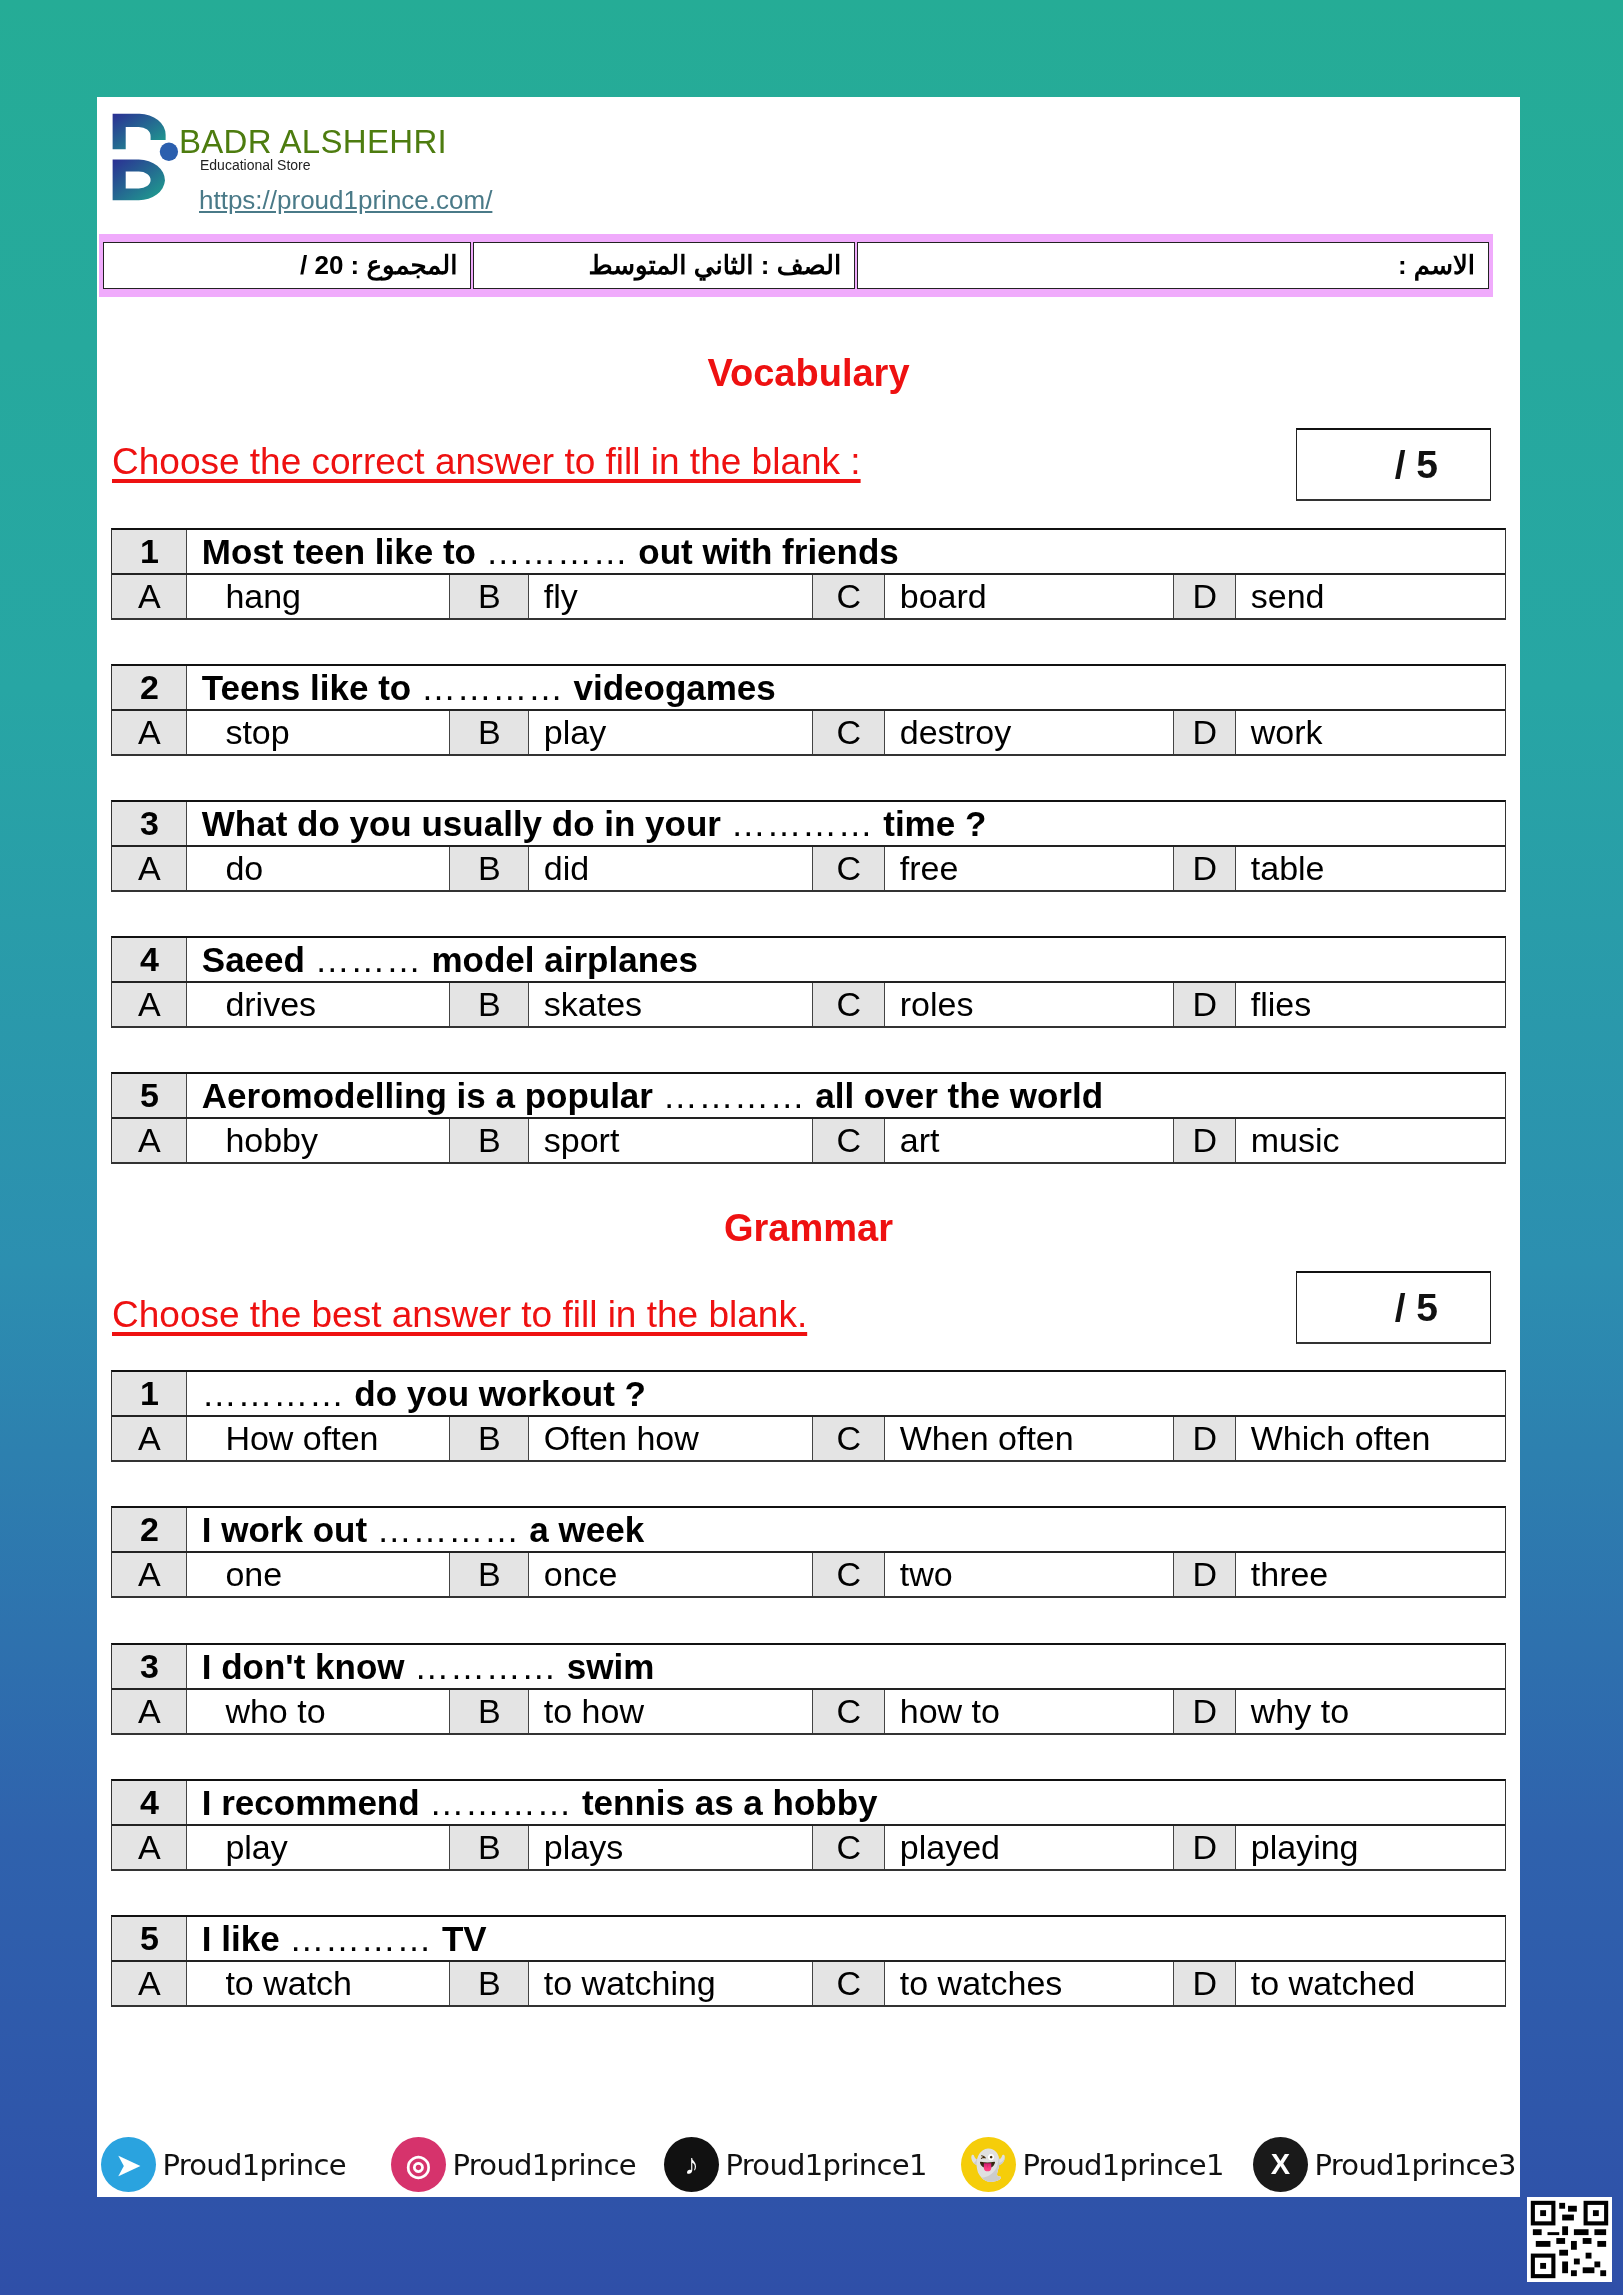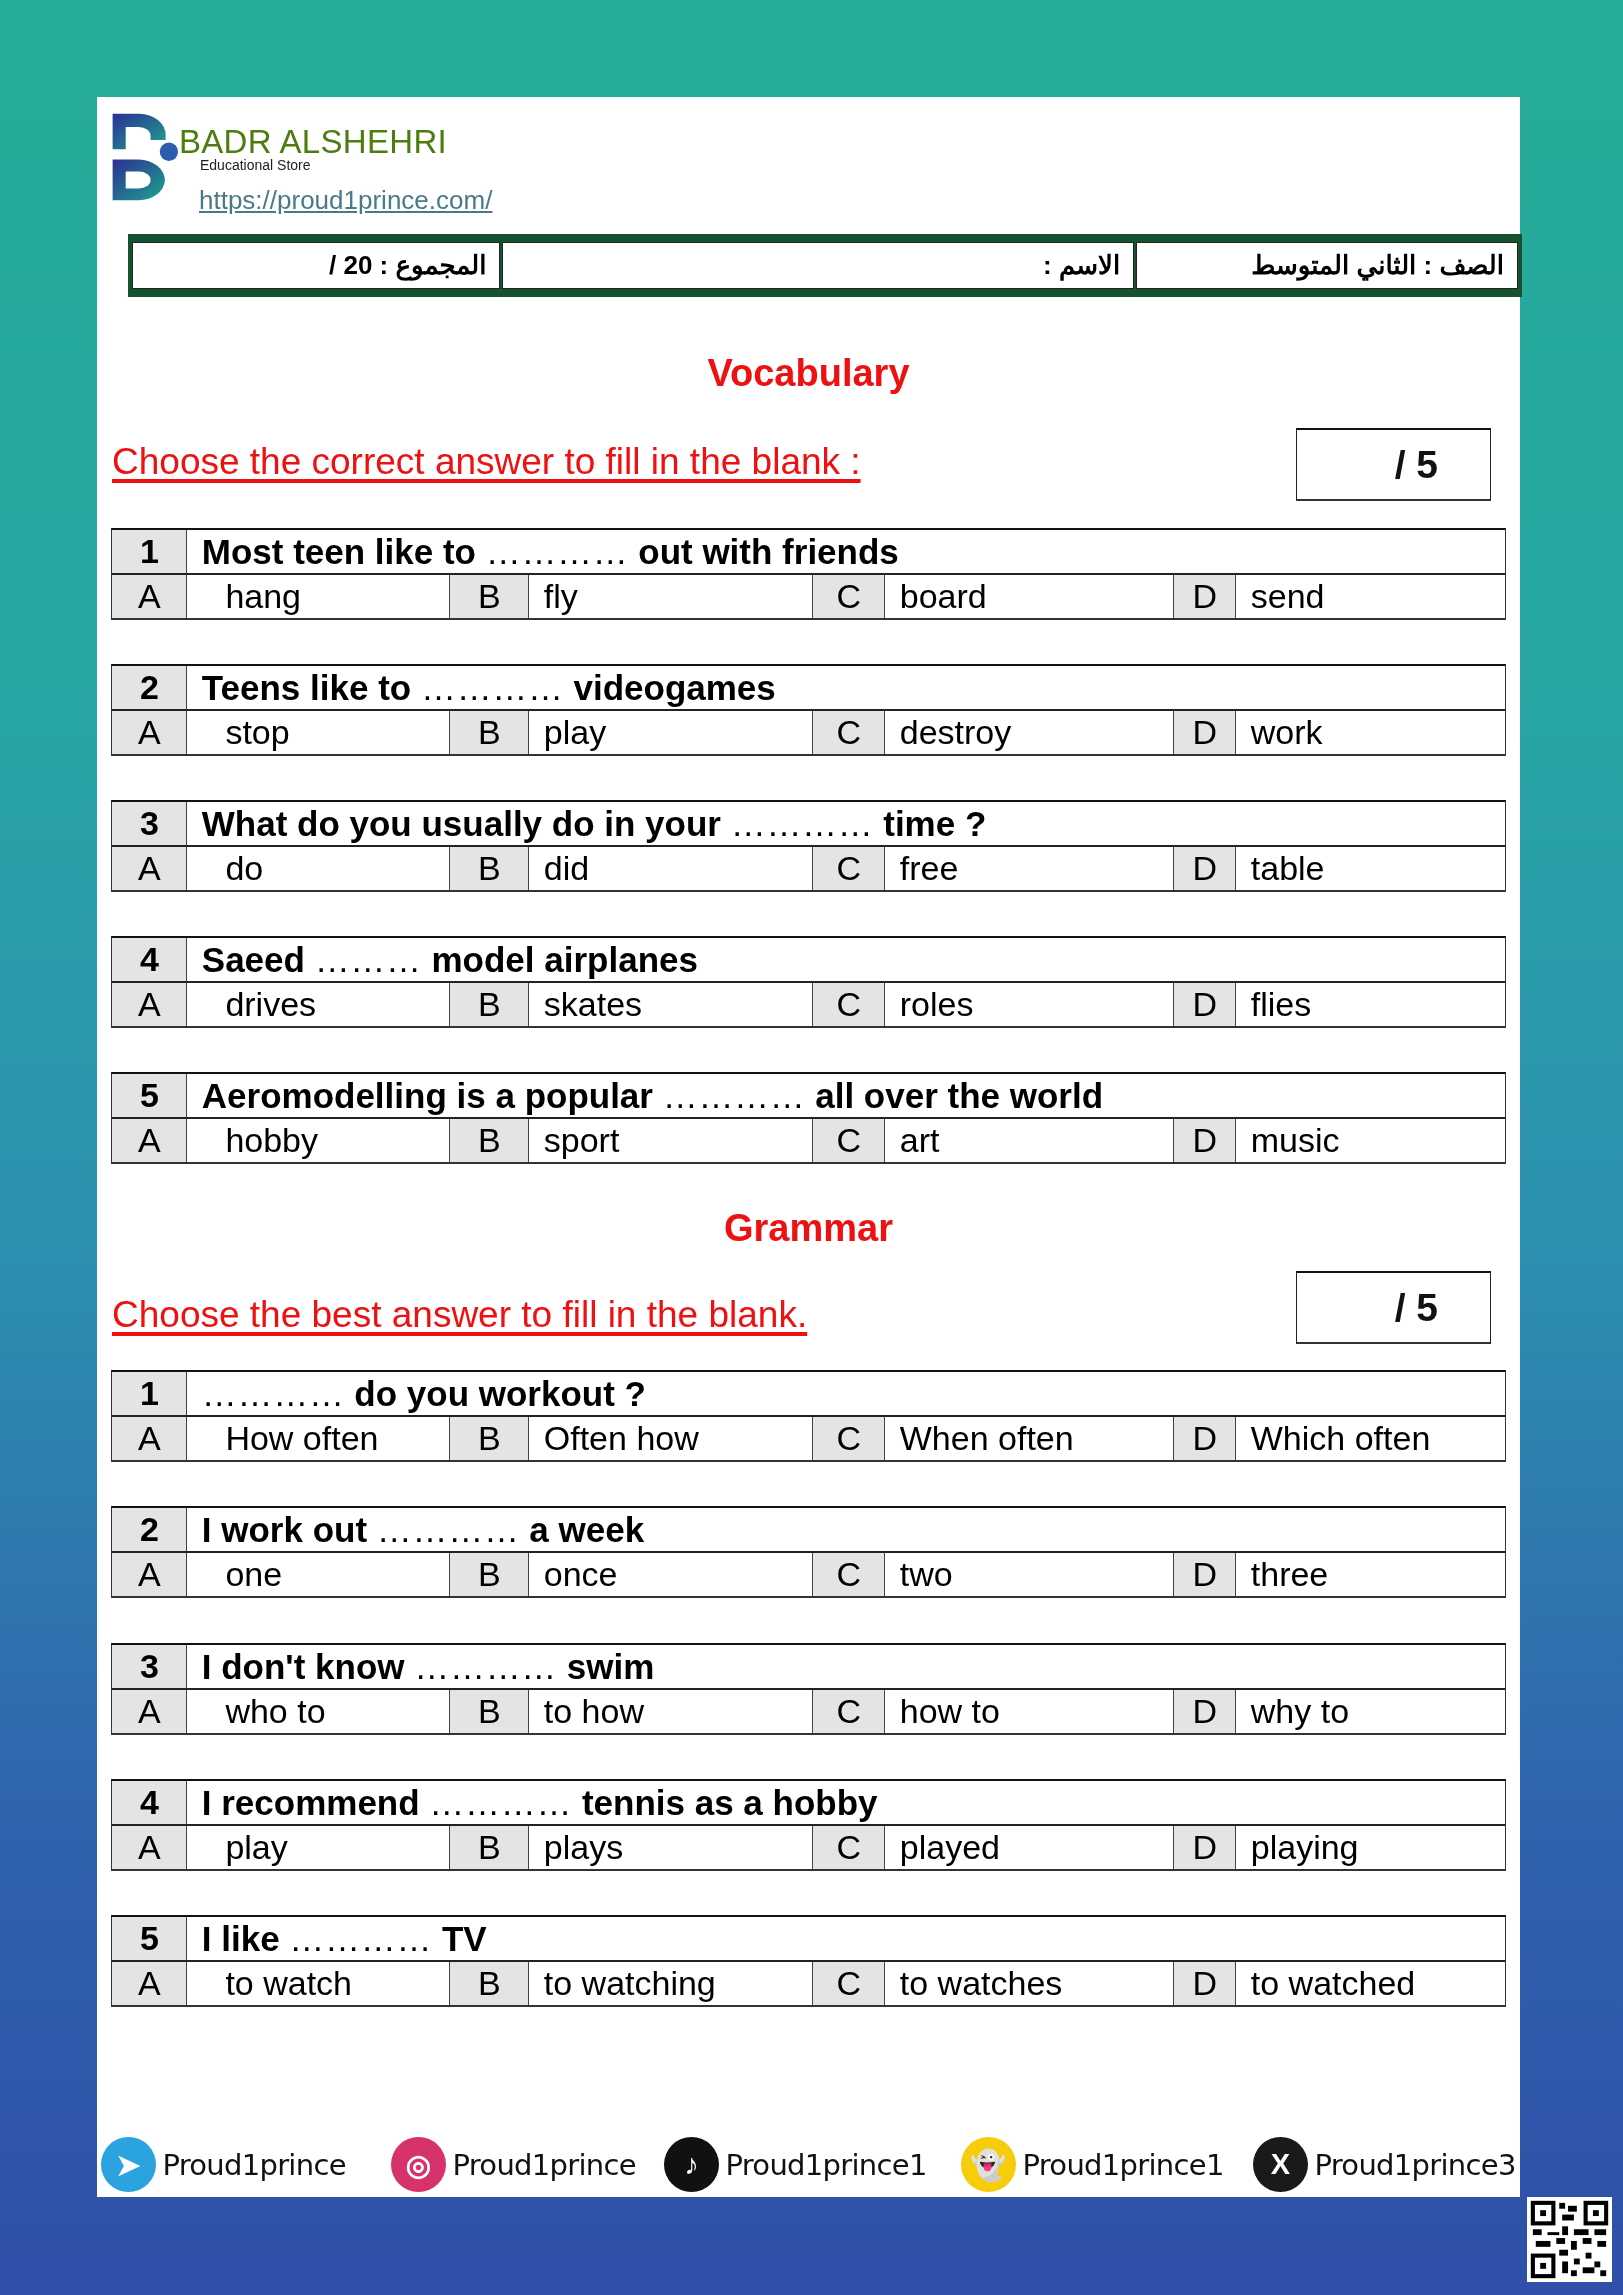--- a/index.html
+++ b/index.html
@@ -13,22 +13,22 @@
     background:#ffffff;
   }
   
   .logo { position:absolute; left:13px; top:14.4px; width:72px; height:92px; }
   .brand-name { position:absolute; left:82px; top:26px; font-size:33px; color:#4d7c0f; letter-spacing:0.3px; }
   .brand-sub { position:absolute; left:103px; top:60px; font-size:14px; color:#222; }
   .brand-url { position:absolute; left:102px; top:88px; font-size:26px; color:#4a7a88; text-decoration:underline; }
 
   
   .info-table {
-    position:absolute; left:31px; top:137px; width:1394px; height:63px;
-    background:#14532d; box-sizing:border-box; padding:9.2px 5.2px;
+    position:absolute; left:2px; top:137px; width:1394px; height:63px;
+    background:#f0abfc; box-sizing:border-box; padding:9.2px 5.2px;
     display:flex; gap:3.9px;
   }
   .info-cell {
     background:#fff; border:1.3px solid #fff; outline:1.3px solid #222;
     display:flex; align-items:center; justify-content:flex-end;
     padding:0 11.8px; font-weight:bold; font-size:26px; direction:rtl; color:#000;
     box-sizing:border-box; height:45px;
   }
   .info-cell.total { width:366px; justify-content:flex-start; }
   .info-cell.grade { width:380px; justify-content:flex-start; }
@@ -98,22 +98,22 @@
     <path d="M4 4 H45 A40 32 0 0 1 85 36 V44 H62 V38 A18 14 0 0 0 44 24 H24 V58 H4 Z" fill="url(#lg)"></path>
     <path d="M4 74 H44 A40 32 0 0 1 84 106 A40 32 0 0 1 44 136 H4 Z M24 92 V118 H44 A18 13 0 0 0 62 105 A18 13 0 0 0 44 92 Z" fill="url(#lg)" fill-rule="evenodd"></path>
     <circle cx="90" cy="62" r="14" fill="#2b5fae"></circle>
   </svg>
   <div class="brand-name">BADR ALSHEHRI</div>
   <div class="brand-sub">Educational Store</div>
   <div class="brand-url">https://proud1prince.com/</div>
 
   <div class="info-table">
     <div class="info-cell total">المجموع : 20 /</div>
+    <div class="info-cell grade">الصف : الثاني المتوسط</div>
     <div class="info-cell name">الاسم :</div>
-    <div class="info-cell grade">الصف : الثاني المتوسط</div>
   </div>
 
   <div class="section-title" style="top:255px;">Vocabulary</div>
   <div class="instruction" style="top:344px;">Choose the correct answer to fill in the blank :</div>
   <div class="score-box" style="top:331px;">/ 5</div>
   <div id="vocab-questions">
       <div class="q" style="top: 431px;">
         <div class="q-row1">
           <div class="num">1</div>
           <div class="stem"><span>Most teen like to </span><span class="dots">…………</span><span> out with friends</span></div>

